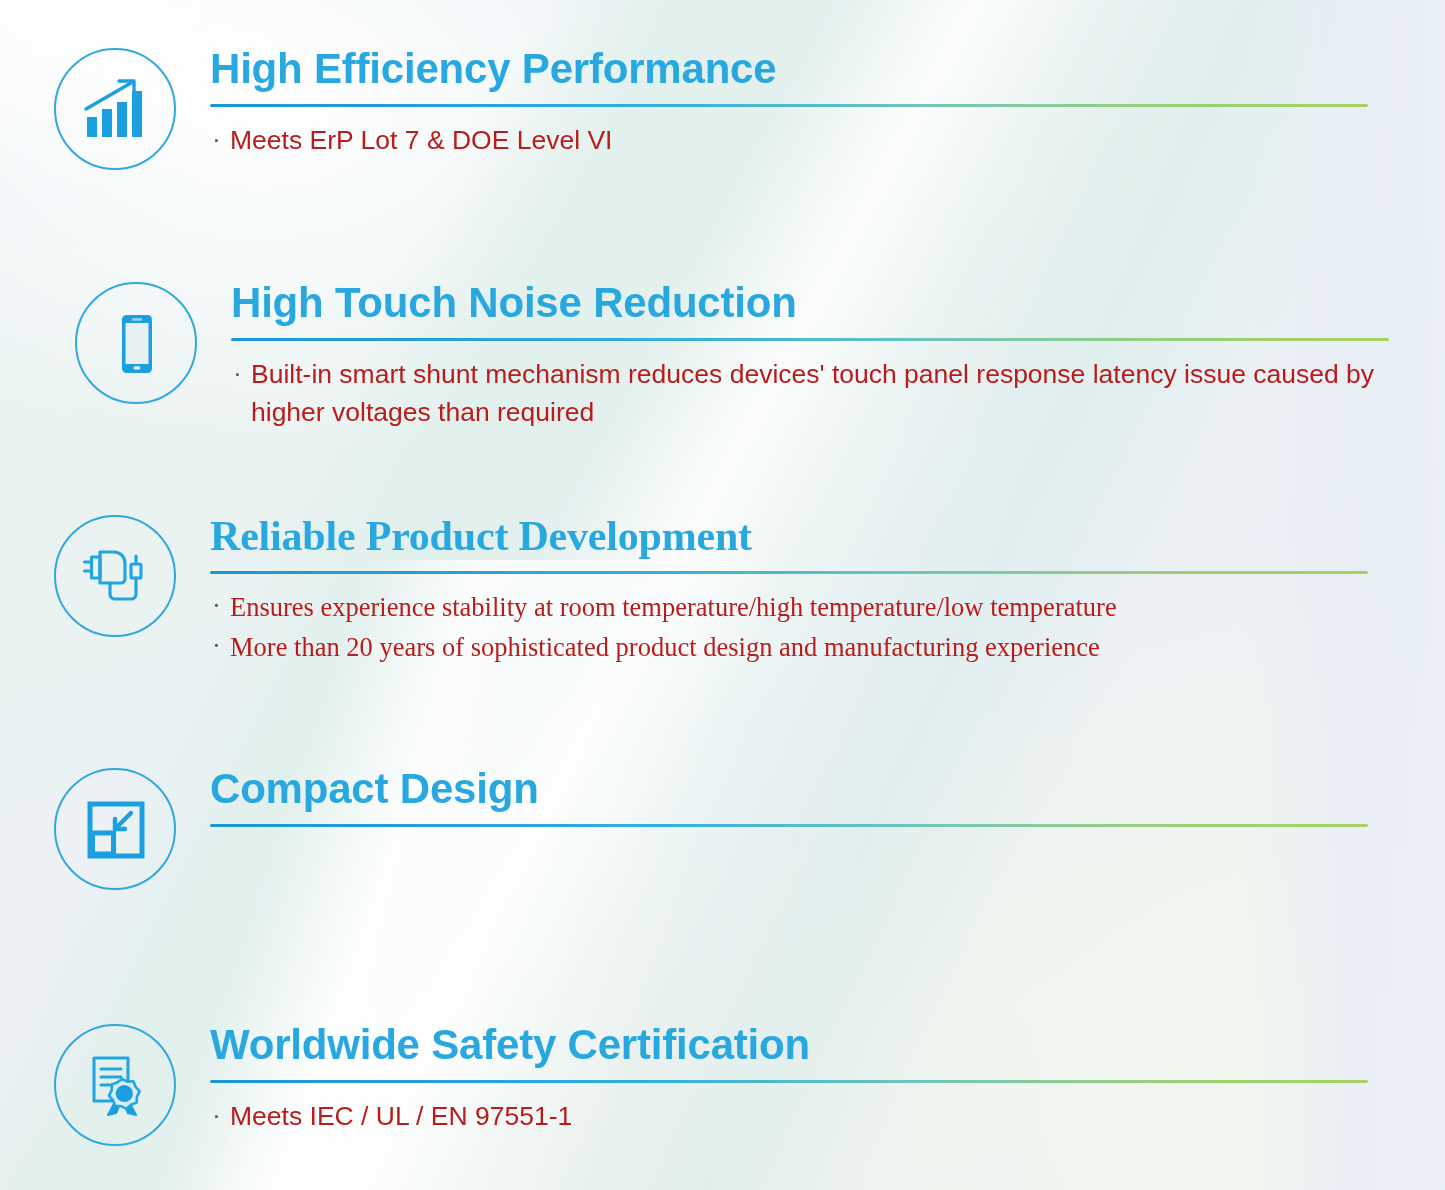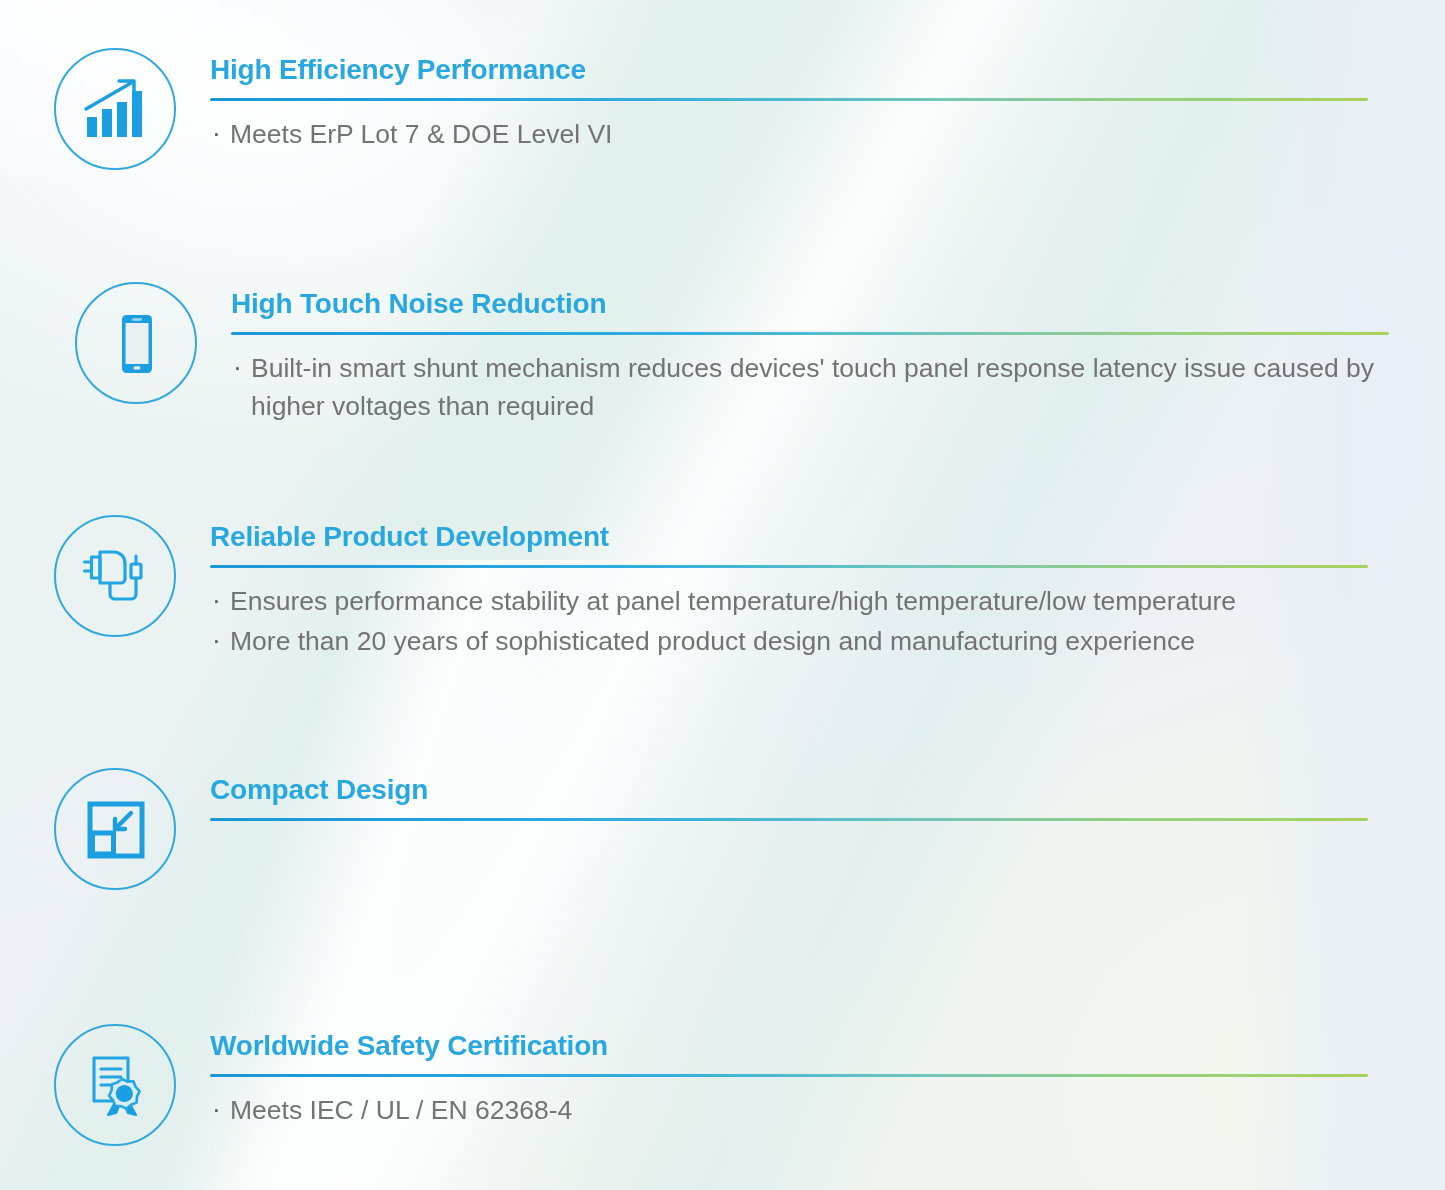--- a/index.html
+++ b/index.html
@@ -131,25 +131,25 @@
     width: 70px;
     height: 70px;
   }
   .text-col {
     flex: 1 1 auto;
     margin-left: 32px;
     padding-right: 72px;
   }
   .feature-title {
     color: #29a8e0;
-    font-size: 28px;
+    font-size: 42px;
     font-weight: bold;
     letter-spacing: -0.2px;
     line-height: 1.0;
-    margin: 8px 0 14px 0;
+    margin: 0 0 14px 0;
     white-space: nowrap;
   }
   .divider {
     height: 3px;
     width: 1158px;
     border-radius: 2px;
     background: linear-gradient(90deg,
       #1b96d5 0%,
       #22a0da 18%,
       #35b0de 40%,
@@ -158,40 +158,40 @@
       #a8d25f 100%);
     margin-bottom: 15px;
   }
   .bullets {
     margin: 0;
     padding: 0;
     list-style: none;
   }
   .bullet {
     position: relative;
-    color: #737373;
+    color: #b91c1c;
     font-size: 26.5px;
     line-height: 1.42;
     padding-left: 20px;
     margin-bottom: 2px;
     white-space: pre-line;
   }
   .bullet::before {
     content: "\00B7";
     position: absolute;
     left: 2px;
     top: -1px;
     color: #58595b;
     font-size: 26.5px;
   }
 
   
   #feat-0 { top: 48px; }
   #feat-1 { top: 282px; padding-left: 21px; }
-  #feat-2 { top: 515px; }
+  #feat-2 { top: 515px; font-family: Liberation Serif, serif; }
   #feat-3 { top: 768px; }
   #feat-4 { top: 1024px; }
 </style>
 </head>
 <body>
 
 <div id="page">
 
   <div class="bg-layer bg-base"></div>
   <div class="bg-layer bg-diag-teal"></div>
@@ -255,21 +255,21 @@
             <path d="M29 41 L29 52 A5 5 0 0 0 34 57 L50 57 A5 5 0 0 0 55 52 L55 36"></path>
             <rect x="50" y="22" width="10" height="14" rx="1.6"></rect>
             <path d="M55 22 L55 14"></path>
           </g>
         </svg>
       </div>
       <div class="text-col">
         <div class="feature-title">Reliable Product Development</div>
         <div class="divider"></div>
         <ul class="bullets">
-          <li class="bullet">Ensures performance stability at panel temperature/high temperature/low temperature</li>
+          <li class="bullet">Ensures experience stability at room temperature/high temperature/low temperature</li>
           <li class="bullet">More than 20 years of sophisticated product  design and manufacturing experience</li>
         </ul>
       </div>
     </div>
 
     <div class="feature" id="feat-3">
       <div class="icon-wrap">
         <div class="icon-circle"></div>
         <svg class="icon-glyph" viewBox="0 0 70 70">
           <g fill="none" stroke="#1b9fe0" stroke-width="5">
@@ -301,19 +301,19 @@
             <path d="M49 53 L55 64 L47 62 L44 55 Z"></path>
           </g>
           <path d="M41 28 L46.4 30.6 L52.4 30.2 L54.6 35.8 L58.6 40.2 L56 45.6 L55.6 51.6 L50 53.8 L45.6 57.8 L40.2 55.2 L34.2 54.8 L32 49.2 L28 44.8 L30.6 39.4 L31 33.4 L36.6 31.2 Z" fill="#d8ecf5" stroke="#23a5e3" stroke-width="2.6" stroke-linejoin="round"></path>
           <circle cx="43.3" cy="42.5" r="8.6" fill="#1b9fe0"></circle>
         </svg>
       </div>
       <div class="text-col">
         <div class="feature-title">Worldwide Safety Certification</div>
         <div class="divider"></div>
         <ul class="bullets">
-          <li class="bullet">Meets IEC / UL / EN 62368-4</li>
+          <li class="bullet">Meets IEC / UL / EN 97551-1</li>
         </ul>
       </div>
     </div>
 
   </div>
 </div>
 
 </body></html>

